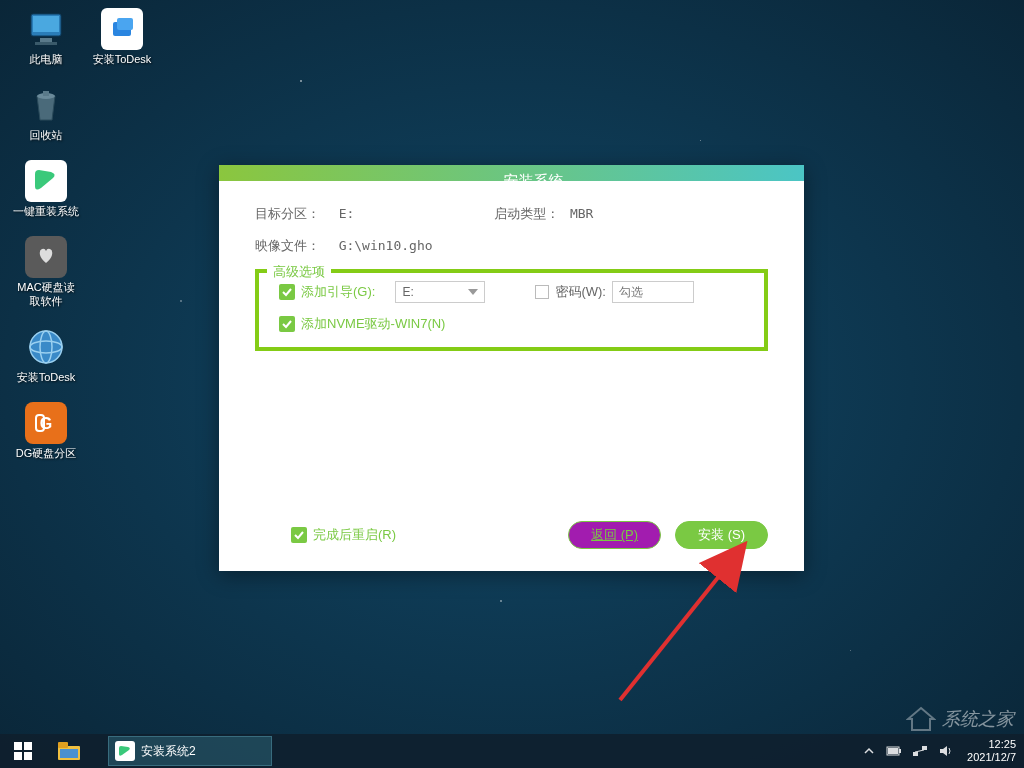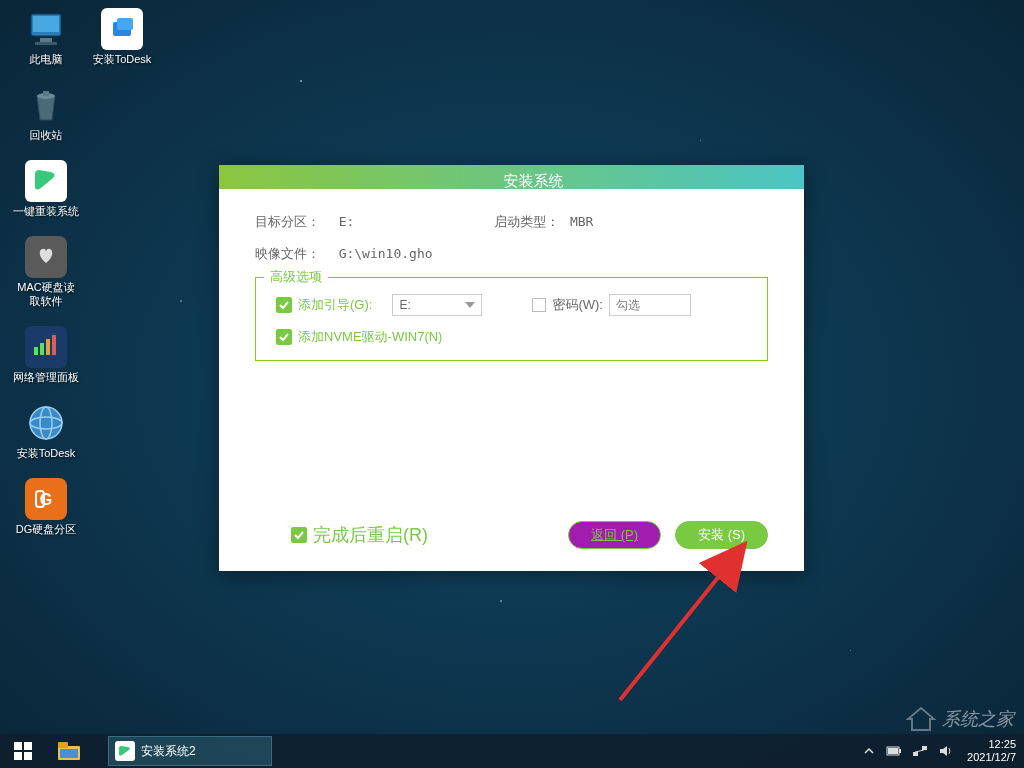--- a/index.html
+++ b/index.html
@@ -5,38 +5,38 @@
 * { margin: 0; padding: 0; box-sizing: border-box; font-family: "Microsoft YaHei", sans-serif; }
 body { width: 1024px; height: 768px; overflow: hidden; position: relative; background: radial-gradient(ellipse at center, #1a5578 0%, #0e3a54 40%, #0a2638 100%); }
 .star { position: absolute; background: #fff; border-radius: 50%; }
 .desktop-icons { position: absolute; top: 8px; left: 12px; }
 .icon-col { float: left; width: 72px; }
 .icon-col2 { float: left; width: 80px; margin-left: 4px; }
 .desktop-icon { width: 68px; text-align: center; margin-bottom: 18px; cursor: pointer; }
 .desktop-icon .img { width: 42px; height: 42px; margin: 0 auto 2px; border-radius: 6px; display: flex; align-items: center; justify-content: center; }
 .desktop-icon .label { color: #fff; font-size: 11px; line-height: 14px; text-shadow: 1px 1px 2px rgba(0,0,0,0.8); }
 .dialog { position: absolute; left: 219px; top: 165px; width: 585px; height: 406px; background: #fff; box-shadow: 0 4px 20px rgba(0,0,0,0.4); }
-.dialog-title { height: 24px; background: linear-gradient(90deg, #8bc63e 0%, #4bc5c5 100%); color: #fff; text-align: center; line-height: 32px; font-size: 15px; padding-left: 44px; }
+.dialog-title { height: 16px; background: linear-gradient(90deg, #8bc63e 0%, #4bc5c5 100%); color: #fff; text-align: center; line-height: 32px; font-size: 15px; padding-left: 44px; }
 .dialog-body { padding: 24px 36px 0 36px; }
 .row { margin-bottom: 14px; font-size: 13px; color: #666; }
 .row .k { display: inline-block; width: 80px; }
 .row .v { font-family: SimSun, monospace; display: inline-block; }
 .row .k2 { display: inline-block; margin-left: 52px; width: 72px; }
-.fieldset { border: 1px solid #84cc16; padding: 16px 20px 14px 20px; position: relative; }
+.fieldset { border: 4px solid #84cc16; padding: 8px 20px 14px 20px; position: relative; }
 .fieldset .legend { position: absolute; top: -10px; left: 8px; background: #fff; padding: 0 6px; color: #7ac943; font-size: 13px; }
 .opt-row { display: flex; align-items: center; margin-bottom: 12px; }
 .chk { width: 16px; height: 16px; background: #7ac943; border-radius: 2px; display: inline-flex; align-items: center; justify-content: center; margin-right: 6px; flex-shrink: 0; }
 .chk-empty { width: 14px; height: 14px; border: 1px solid #bbb; background: #fff; display: inline-block; margin-right: 6px; flex-shrink: 0; }
 .chk svg { width: 12px; height: 12px; }
 .opt-row .lbl { color: #7ac943; font-size: 13px; }
 .dd { width: 90px; height: 22px; border: 1px solid #ccc; margin-left: 20px; padding: 0 6px; font-size: 12px; color: #666; display: flex; align-items: center; justify-content: space-between; font-family: SimSun, monospace; }
 .dd .tri { width: 0; height: 0; border-left: 5px solid transparent; border-right: 5px solid transparent; border-top: 6px solid #999; }
 .pw-input { width: 82px; height: 22px; border: 1px solid #ccc; font-size: 12px; color: #bbb; padding: 0 6px; font-family: SimSun, monospace; }
 .footer { position: absolute; bottom: 22px; left: 36px; right: 36px; display: flex; align-items: center; }
-.footer .restart { display: flex; align-items: center; color: #7ac943; font-size: 18px; padding-left: 36px; }
+.footer .restart { display: flex; align-items: center; color: #7ac943; font-size: 13px; padding-left: 36px; }
 .footer .spacer { flex: 1; }
 .btn { height: 28px; padding: 0 22px; border-radius: 14px; font-size: 13px; display: inline-flex; align-items: center; margin-left: 14px; cursor: pointer; }
 .btn-ghost { border: 1px solid #7ac943; color: #7ac943; background: #a21caf; text-decoration: underline; }
 .btn-solid { background: #7ac943; color: #fff; border: 1px solid #7ac943; }
 .arrow { position: absolute; pointer-events: none; }
 .taskbar { position: absolute; bottom: 0; left: 0; right: 0; height: 34px; background: rgba(15,30,45,0.85); display: flex; align-items: center; }
 .tb-btn { height: 34px; width: 46px; display: flex; align-items: center; justify-content: center; }
 .tb-task { height: 30px; width: 164px; background: rgba(60,140,160,0.35); border: 1px solid rgba(120,200,220,0.3); display: flex; align-items: center; padding: 0 6px; margin-left: 16px; }
 .tb-task .ic { width: 20px; height: 20px; background: #fff; border-radius: 3px; margin-right: 6px; display: flex; align-items: center; justify-content: center; }
 .tb-task .tx { color: #fff; font-size: 12px; }
@@ -88,31 +88,20 @@
     </div>
     <div class="desktop-icon">
       <div class="img" style="background:#5a5a5a;border-radius:8px;">
           <svg width="28" height="28" viewBox="0 0 28 28">
             <path d="M18 6 Q15 5 14 8 Q13 5 10 6 Q7 7 8 12 Q9 16 14 20 Q19 16 20 12 Q21 7 18 6" fill="#ddd"></path>
           </svg>
         </div>
       <div class="label">MAC硬盘读取软件</div>
     </div>
     <div class="desktop-icon">
-      <div class="img" style="background:#1a3a6a;">
-          <svg width="32" height="32" viewBox="0 0 32 32">
-            <rect x="4" y="16" width="4" height="8" fill="#5ae05a"></rect>
-            <rect x="10" y="12" width="4" height="12" fill="#5ae05a"></rect>
-            <rect x="16" y="8" width="4" height="16" fill="#e0a03a"></rect>
-            <rect x="22" y="4" width="4" height="20" fill="#e05a5a"></rect>
-          </svg>
-        </div>
-      <div class="label">网络管理面板</div>
-    </div>
-    <div class="desktop-icon">
       <div class="img">
           <svg width="40" height="40" viewBox="0 0 40 40">
             <circle cx="20" cy="20" r="16" fill="#3a8ac8"></circle>
             <ellipse cx="20" cy="20" rx="16" ry="6" fill="none" stroke="#9ad0f0" stroke-width="1.5"></ellipse>
             <ellipse cx="20" cy="20" rx="6" ry="16" fill="none" stroke="#9ad0f0" stroke-width="1.5"></ellipse>
             <circle cx="20" cy="20" r="16" fill="none" stroke="#9ad0f0" stroke-width="1.5"></circle>
           </svg>
         </div>
       <div class="label">安装ToDesk</div>
     </div>

